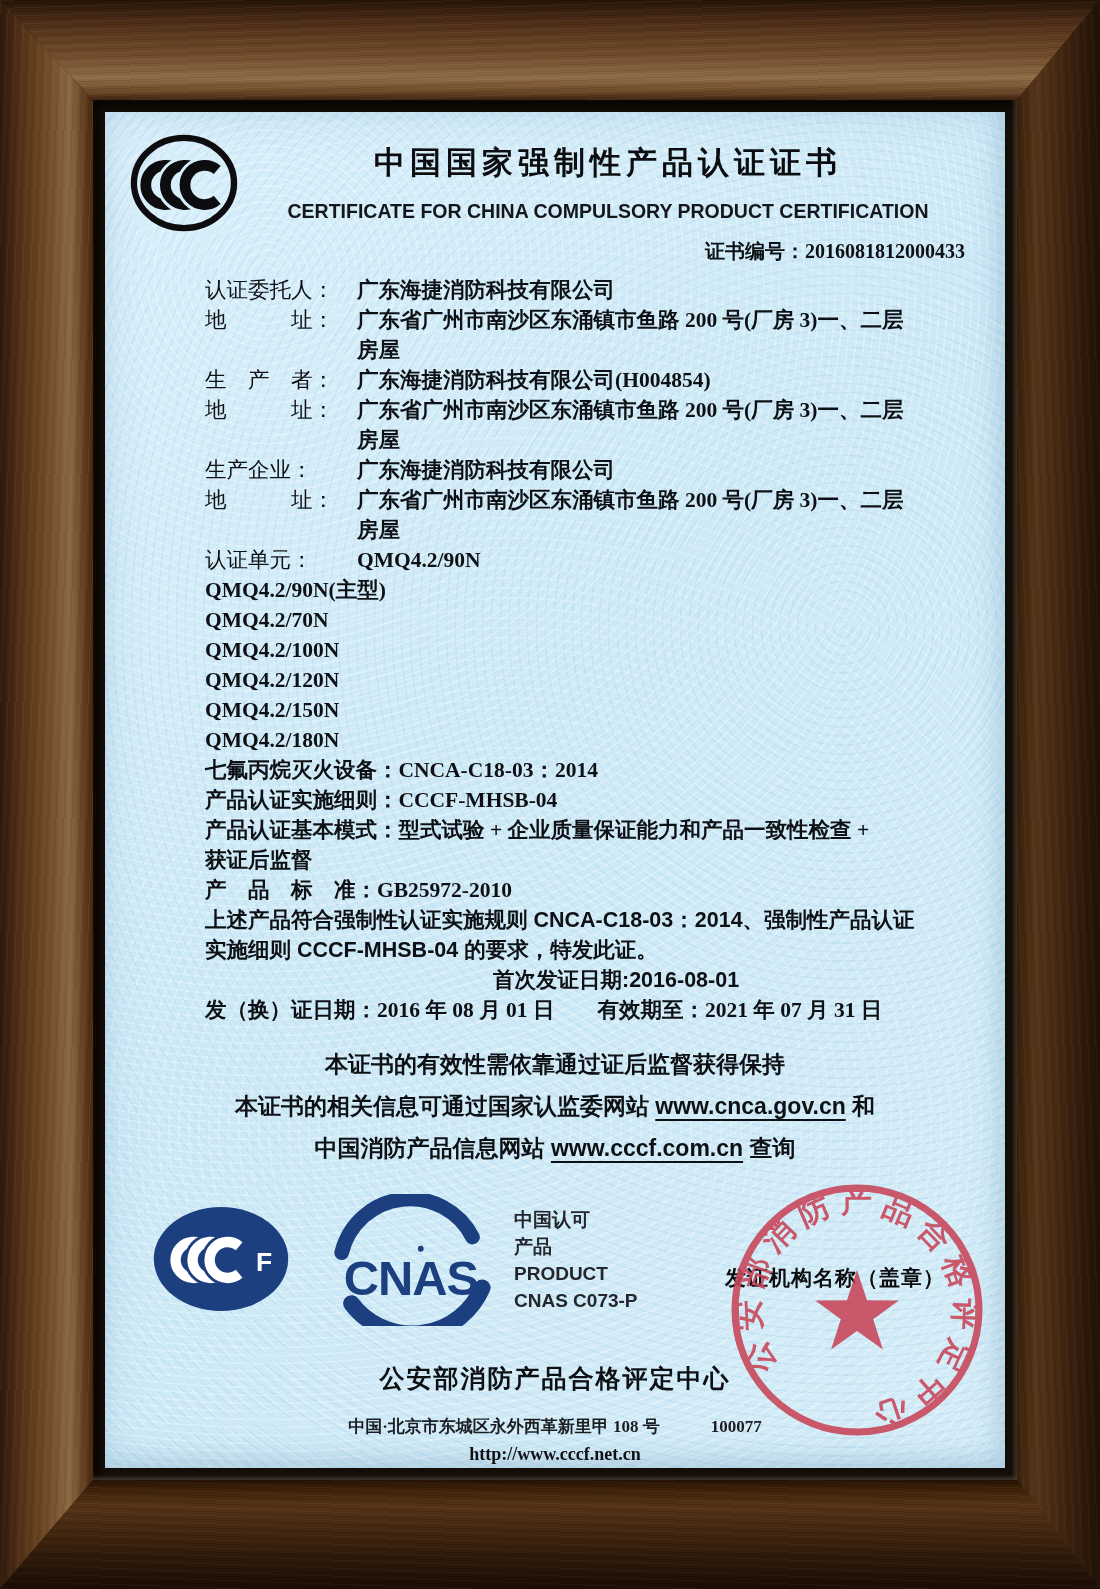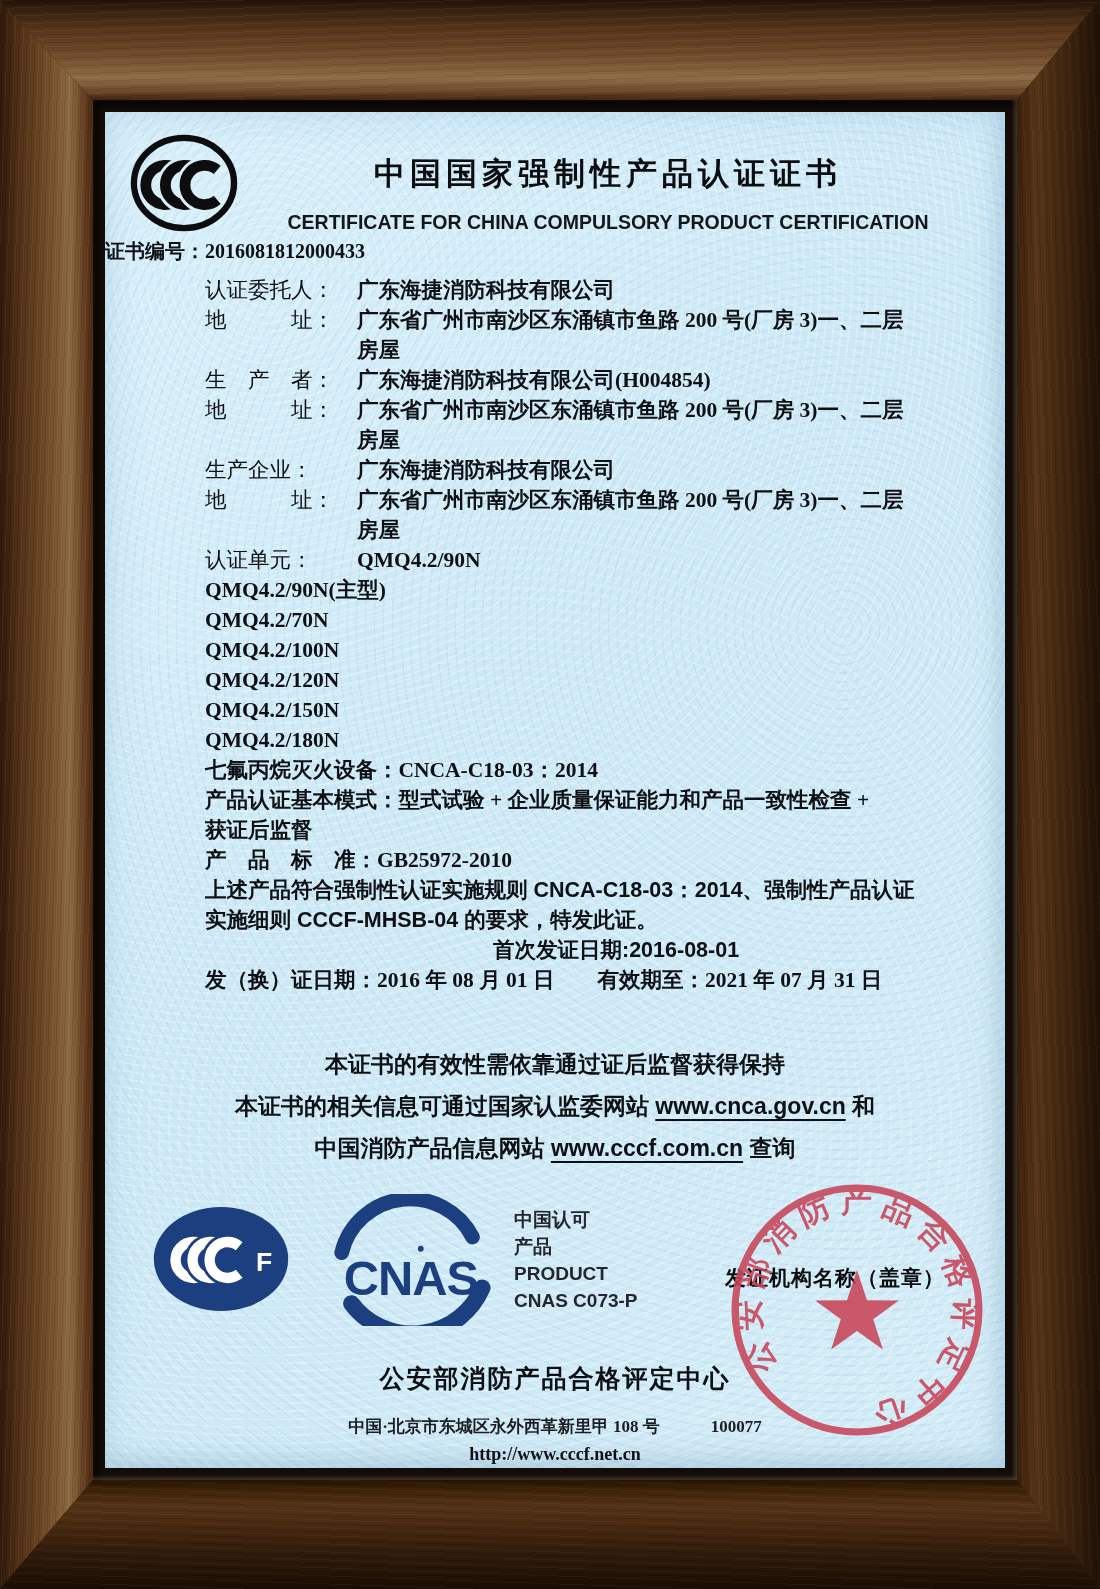--- a/index.html
+++ b/index.html
@@ -36,26 +36,26 @@
   
   .paper{position:absolute;left:105px;top:112px;width:900px;height:1356px;
     background:
       repeating-radial-gradient(circle at 18% 12%, rgba(255,255,255,.28) 0 1.5px, rgba(255,255,255,0) 1.5px 8px),
       repeating-radial-gradient(circle at 82% 38%, rgba(150,200,230,.22) 0 1.5px, transparent 1.5px 9px),
       repeating-radial-gradient(circle at 45% 75%, rgba(255,255,255,.18) 0 2px, transparent 2px 10px),
       linear-gradient(135deg,#d8effa 0%,#cde9f6 45%,#d2ebf7 100%);
     box-shadow:inset 0 0 42px rgba(115,165,200,.25), inset -6px -8px 20px rgba(70,110,140,.16);
     color:#0d1014;}
   
-  .header{display:flex;align-items:flex-end;padding:14px 28px 0 24px;}
+  .header{display:flex;align-items:flex-start;padding:14px 28px 0 24px;}
   .ccc-logo{width:110px;height:102px;flex:0 0 auto;margin-top:6px;}
   .titles{flex:1;text-align:center;padding-top:16px;}
   .title{font-family:"Liberation Sans",sans-serif;font-weight:700;font-size:31px;letter-spacing:5px;color:#0b0d11;}
   .subtitle{font-family:"Liberation Sans",sans-serif;font-weight:700;font-size:19.5px;margin-top:16px;color:#13161b;}
-  .cert-no{padding-right:40px;margin-top:4px;font-weight:700;font-size:20px;}
+  .cert-no{text-align:right;padding-right:40px;margin-top:4px;font-weight:700;font-size:20px;}
   
   .content{padding:10px 58px 0 100px;}
   .field-row{display:flex;font-size:21.5px;line-height:30px;}
   .f-label{flex:0 0 152px;font-family:"Liberation Sans",sans-serif;font-weight:400;white-space:pre;}
   .f-value{flex:1;font-weight:700;white-space:pre-line;}
   .para{font-size:21.5px;line-height:30px;margin:0;}
   .p-label{font-family:"Liberation Sans",sans-serif;font-weight:700;white-space:pre;}
   .p-value{font-weight:700;white-space:pre-line;}
   .para.emph .p-value{font-family:"Liberation Sans",sans-serif;}
   .para.first-issue{padding-left:288px;}
@@ -160,20 +160,23 @@
 QMQ4.2/120N
 QMQ4.2/150N
 QMQ4.2/180N</span>
   </div>
 </div>
     <div>
   <p class="para">
     <span class="p-label">七氟丙烷灭火设备：</span><span class="p-value">CNCA-C18-03：2014</span>
   </p>
 
+  <p class="para">
+    <span class="p-label">产品认证实施细则：</span><span class="p-value">CCCF-MHSB-04</span>
+  </p>
 
   <p class="para">
     <span class="p-label">产品认证基本模式：</span><span class="p-value">型式试验 + 企业质量保证能力和产品一致性检查 +
 获证后监督</span>
   </p>
 
   <p class="para">
     <span class="p-label">产　品　标　准：</span><span class="p-value">GB25972-2010</span>
   </p>
 

